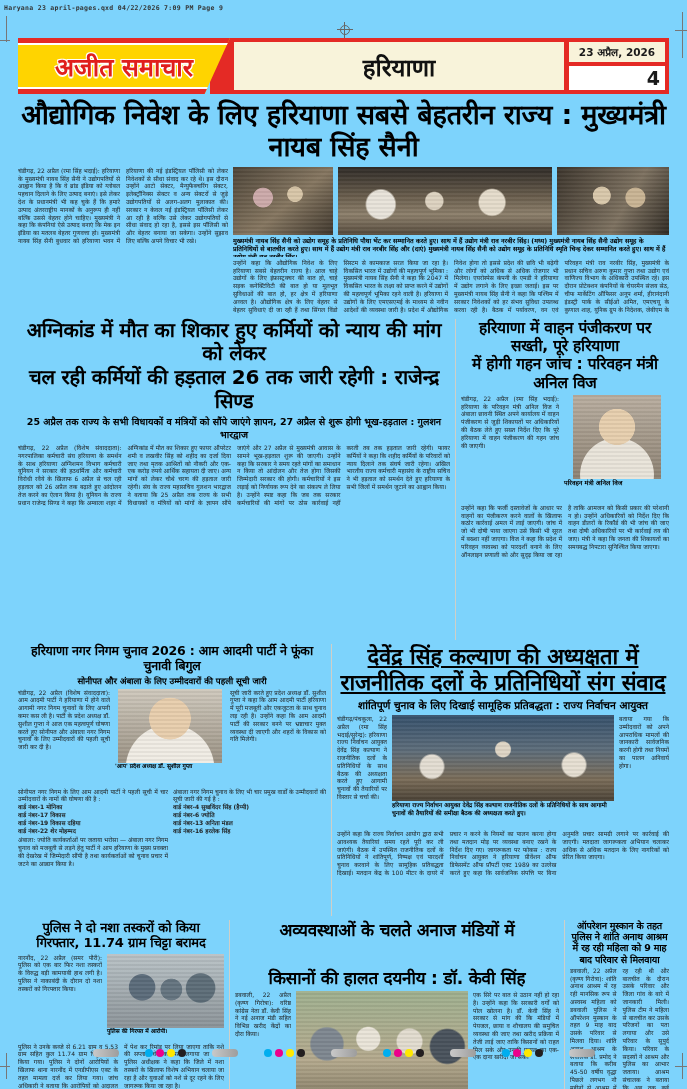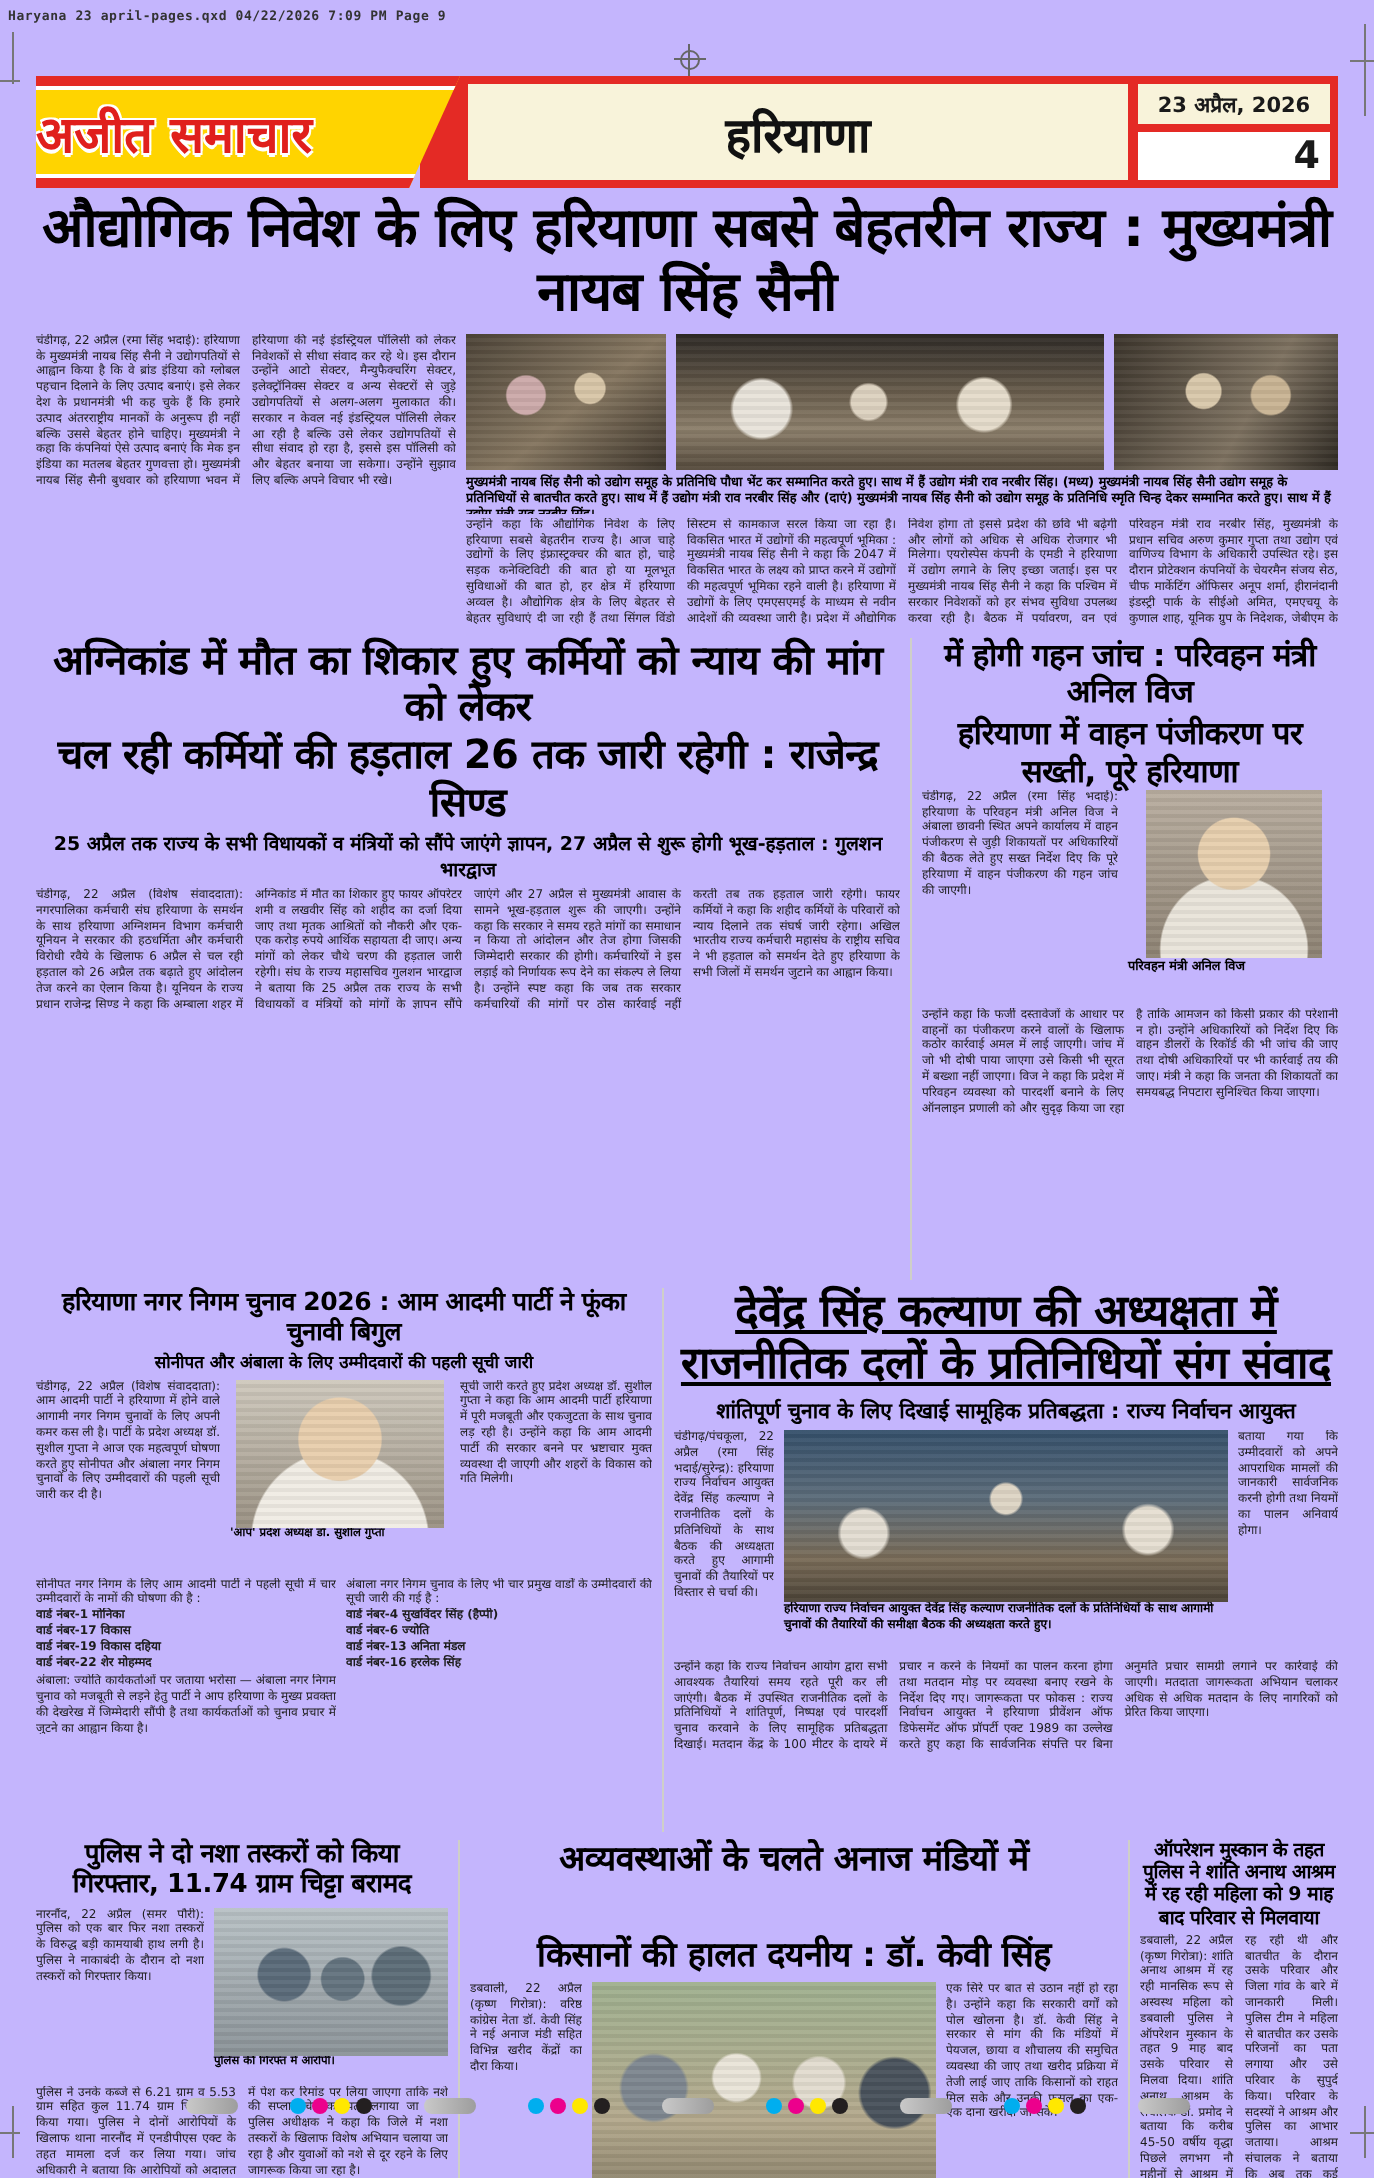--- a/index.html
+++ b/index.html
@@ -1,30 +1,30 @@
 <!DOCTYPE html>
 <html lang="hi"><head>
 <meta charset="utf-8">
 <style>
   html,body{margin:0;padding:0;}
   body{background:#e9e9e6;font-family:"DejaVu Sans","Liberation Sans",sans-serif;}
-  #page{position:relative;width:687px;height:1089px;background:#c4b5fd;margin:0 auto;overflow:hidden;color:#1a1a1a;}
+  #page{position:relative;width:687px;height:1089px;background:#7dd3fc;margin:0 auto;overflow:hidden;color:#1a1a1a;}
   .content{position:absolute;left:18px;right:18px;top:38px;}
 
   
   .fileinfo{position:absolute;top:4px;left:4px;font-family:"DejaVu Sans Mono","Liberation Mono",monospace;font-size:6.5px;font-weight:700;color:#333;letter-spacing:.3px;}
   .reg-cross{position:absolute;width:16px;height:16px;}
   .reg-cross .c{position:absolute;inset:3px;border:1px solid #666;border-radius:50%;}
   .reg-cross .h{position:absolute;top:7px;left:0;width:16px;height:1px;background:#666;}
   .reg-cross .v{position:absolute;left:7px;top:0;width:1px;height:16px;background:#666;}
   .cropline{position:absolute;background:#777;}
 
   
   .masthead{display:flex;height:56px;}
-  .logo{width:212px;background:#ffd400;position:relative;display:flex;align-items:center;
+  .logo{width:212px;background:#ffd400;position:relative;display:flex;align-items:center;justify-content:center;
         border-top:5px solid #e42a25;border-bottom:5px solid #e42a25;box-shadow:inset 0 2px 0 #fff,inset 0 -2px 0 #fff;
         clip-path:polygon(0 0,100% 0,88% 100%,0 100%);z-index:2;}
   .logo-text{font-size:25px;font-weight:800;color:#e01f1c;text-shadow:-1px -1px 0 #fff,1px -1px 0 #fff,-1px 1px 0 #fff,1px 1px 0 #fff,0 2px 0 #fff;}
   .band{flex:1;background:#e42a25;display:flex;align-items:stretch;padding:4px 4px 4px 24px;margin-left:-20px;gap:5px;}
   .edition-box{flex:1;background:#f8f3da;display:flex;align-items:center;justify-content:center;}
   .edition-text{font-size:24px;font-weight:800;color:#111;}
   .datecol{width:96px;display:flex;flex-direction:column;gap:4px;}
   .date-box{background:#f8f3da;text-align:center;font-size:10.5px;font-weight:800;padding:3px 1px;}
   .pageno-box{background:#fff;flex:1;display:flex;align-items:center;justify-content:flex-end;padding-right:5px;font-size:19px;font-weight:800;}
 
@@ -123,22 +123,22 @@
 
     <div class="row sect" style="align-items:flex-start;">
       <div style="width:432px;">
         <div class="hl" style="font-size:20px;">अग्निकांड में मौत का शिकार हुए कर्मियों को न्याय की मांग को लेकर</div>
         <div class="hl" style="font-size:20px;">चल रही कर्मियों की हड़ताल 26 तक जारी रहेगी : राजेन्द्र सिण्ड</div>
         <div class="sub" style="font-size:9.5px;margin:2px 0 3px;">25 अप्रैल तक राज्य के सभी विधायकों व मंत्रियों को सौंपे जाएंगे ज्ञापन, 27 अप्रैल से शुरू होगी भूख-हड़ताल : गुलशन भारद्वाज</div>
         <div class="body-txt col4" style="height:196px;">चंडीगढ़, 22 अप्रैल (विशेष संवाददाता): नगरपालिका कर्मचारी संघ हरियाणा के समर्थन के साथ हरियाणा अग्निशमन विभाग कर्मचारी यूनियन ने सरकार की हठधर्मिता और कर्मचारी विरोधी रवैये के खिलाफ 6 अप्रैल से चल रही हड़ताल को 26 अप्रैल तक बढ़ाते हुए आंदोलन तेज करने का ऐलान किया है। यूनियन के राज्य प्रधान राजेन्द्र सिण्ड ने कहा कि अम्बाला शहर में अग्निकांड में मौत का शिकार हुए फायर ऑपरेटर शमी व लखवीर सिंह को शहीद का दर्जा दिया जाए तथा मृतक आश्रितों को नौकरी और एक-एक करोड़ रुपये आर्थिक सहायता दी जाए। अन्य मांगों को लेकर चौथे चरण की हड़ताल जारी रहेगी। संघ के राज्य महासचिव गुलशन भारद्वाज ने बताया कि 25 अप्रैल तक राज्य के सभी विधायकों व मंत्रियों को मांगों के ज्ञापन सौंपे जाएंगे और 27 अप्रैल से मुख्यमंत्री आवास के सामने भूख-हड़ताल शुरू की जाएगी। उन्होंने कहा कि सरकार ने समय रहते मांगों का समाधान न किया तो आंदोलन और तेज होगा जिसकी जिम्मेदारी सरकार की होगी। कर्मचारियों ने इस लड़ाई को निर्णायक रूप देने का संकल्प ले लिया है। उन्होंने स्पष्ट कहा कि जब तक सरकार कर्मचारियों की मांगों पर ठोस कार्रवाई नहीं करती तब तक हड़ताल जारी रहेगी। फायर कर्मियों ने कहा कि शहीद कर्मियों के परिवारों को न्याय दिलाने तक संघर्ष जारी रहेगा। अखिल भारतीय राज्य कर्मचारी महासंघ के राष्ट्रीय सचिव ने भी हड़ताल को समर्थन देते हुए हरियाणा के सभी जिलों में समर्थन जुटाने का आह्वान किया।</div>
       </div>
       <div class="vline" style="align-self:stretch;"></div>
       <div style="flex:1;">
+        <div class="hl" style="font-size:15.5px;">हरियाणा में वाहन पंजीकरण पर सख्ती, पूरे हरियाणा</div>
         <div class="hl" style="font-size:15.5px;margin-bottom:3px;">में होगी गहन जांच : परिवहन मंत्री अनिल विज</div>
-        <div class="hl" style="font-size:15.5px;">हरियाणा में वाहन पंजीकरण पर सख्ती, पूरे हरियाणा</div>
         <div class="row" style="height:106px;">
           <div class="body-txt" style="width:98px;height:106px;">चंडीगढ़, 22 अप्रैल (रमा सिंह भदाई): हरियाणा के परिवहन मंत्री अनिल विज ने अंबाला छावनी स्थित अपने कार्यालय में वाहन पंजीकरण से जुड़ी शिकायतों पर अधिकारियों की बैठक लेते हुए सख्त निर्देश दिए कि पूरे हरियाणा में वाहन पंजीकरण की गहन जांच की जाएगी।</div>
           <div style="flex:1;">
             <div class="photo ph-vij" style="width:88px;height:84px;margin:0 auto;"></div>
             <div class="cap cap-c">परिवहन मंत्री अनिल विज</div>
           </div>
         </div>
         <div class="body-txt col2" style="height:118px;margin-top:3px;">उन्होंने कहा कि फर्जी दस्तावेजों के आधार पर वाहनों का पंजीकरण करने वालों के खिलाफ कठोर कार्रवाई अमल में लाई जाएगी। जांच में जो भी दोषी पाया जाएगा उसे किसी भी सूरत में बख्शा नहीं जाएगा। विज ने कहा कि प्रदेश में परिवहन व्यवस्था को पारदर्शी बनाने के लिए ऑनलाइन प्रणाली को और सुदृढ़ किया जा रहा है ताकि आमजन को किसी प्रकार की परेशानी न हो। उन्होंने अधिकारियों को निर्देश दिए कि वाहन डीलरों के रिकॉर्ड की भी जांच की जाए तथा दोषी अधिकारियों पर भी कार्रवाई तय की जाए। मंत्री ने कहा कि जनता की शिकायतों का समयबद्ध निपटारा सुनिश्चित किया जाएगा।</div>
       </div>
     </div>

